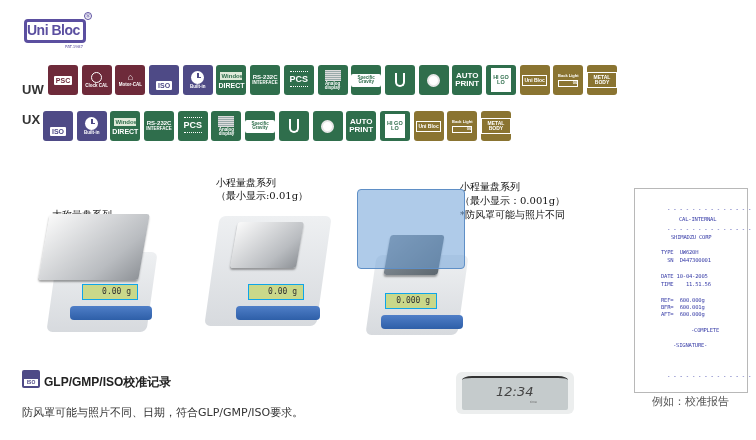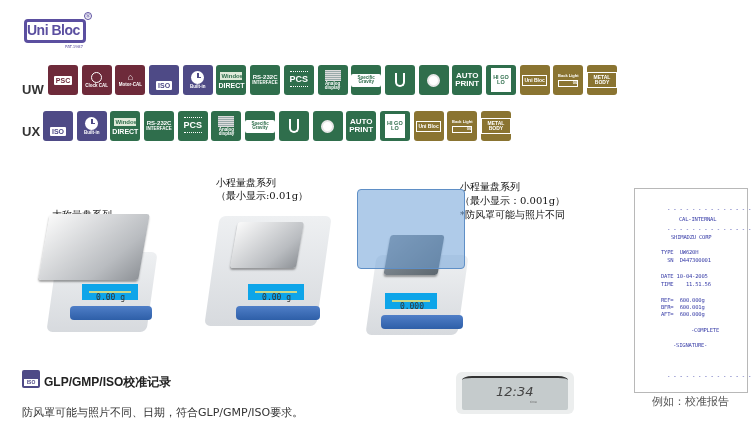--- a/index.html
+++ b/index.html
@@ -40,21 +40,21 @@
   .ic .blbox { width:20px; height:7px; border:1px solid #fff; margin-top:2px; font-size:4px; text-align:right; }
   .ic .metal { font-size:5px; border:1px solid #fff; padding:2px; transform:rotate(-0deg); }
 
   
   .caption { position:absolute; font-family:"DejaVu Serif", serif; font-size:10px; color:#111; line-height:13px; white-space:pre; }
 
   
   .scale { position:absolute; }
   .scale .base { position:absolute; background:linear-gradient(#eef0f2,#d7dade); border-radius:6px; transform:skewX(-8deg); }
   .scale .pan { position:absolute; background:linear-gradient(135deg,#fafafa,#b9bcc0 70%,#8f9398); border-radius:3px; transform:skewX(-10deg); box-shadow:0 2px 2px rgba(0,0,0,.35); }
-  .scale .lcd { position:absolute; background:#c9d88a; border:7px solid #0ea5e9; font-family:"DejaVu Sans Mono", monospace; font-size:8px; color:#333; text-align:right; padding-right:6px; line-height:14px; }
+  .scale .lcd { position:absolute; background:#c9d88a; border:1px solid #0ea5e9; font-family:"DejaVu Sans Mono", monospace; font-size:8px; color:#333; text-align:right; padding-right:6px; line-height:14px; }
   .scale .keys { position:absolute; background:linear-gradient(#4f7ec7,#2e5fa8); border-radius:4px; }
   .scale .shield { position:absolute; background:rgba(110,160,215,0.55); border:1px solid #5f8fc6; border-radius:4px; }
 
   
   .report { position:absolute; left:634px; top:188px; width:114px; height:205px; border:1px solid #b8b8b8; background:#fff; }
   .report .line { position:absolute; font-family:"DejaVu Sans Mono", monospace; font-size:5.5px; color:#3a3fa8; white-space:pre; letter-spacing:-0.2px; }
   .report-cap { position:absolute; left:652px; top:394px; font-family:Liberation Serif, serif; font-size:11px; color:#555; }
 
   
   .glp-icon { position:absolute; left:22px; top:370px; width:18px; height:18px; background:#4e4a86; border-radius:2px; }
@@ -134,21 +134,21 @@
     </div>
   <div class="ic gold">
       <span class="bl">Back Light</span>
       <div class="blbox">00</div>
     </div>
   <div class="ic gold">
       <span class="metal">METAL BODY</span>
     </div>
 </div>
 
-<div class="row-label" style="left:22px; top:124px;">UX</div>
+<div class="row-label" style="left:22px; top:112px;">UX</div>
 <div class="icon-row" style="left:43px; top:111px;">
   <div class="ic purple">
       <span class="box p" style="margin-top:10px">ISO</span>
     </div>
   <div class="ic purple">
       <div class="circ"></div>
       <span class="sm">Built-in</span>
     </div>
   <div class="ic green">
       <span class="win">Windows</span>

